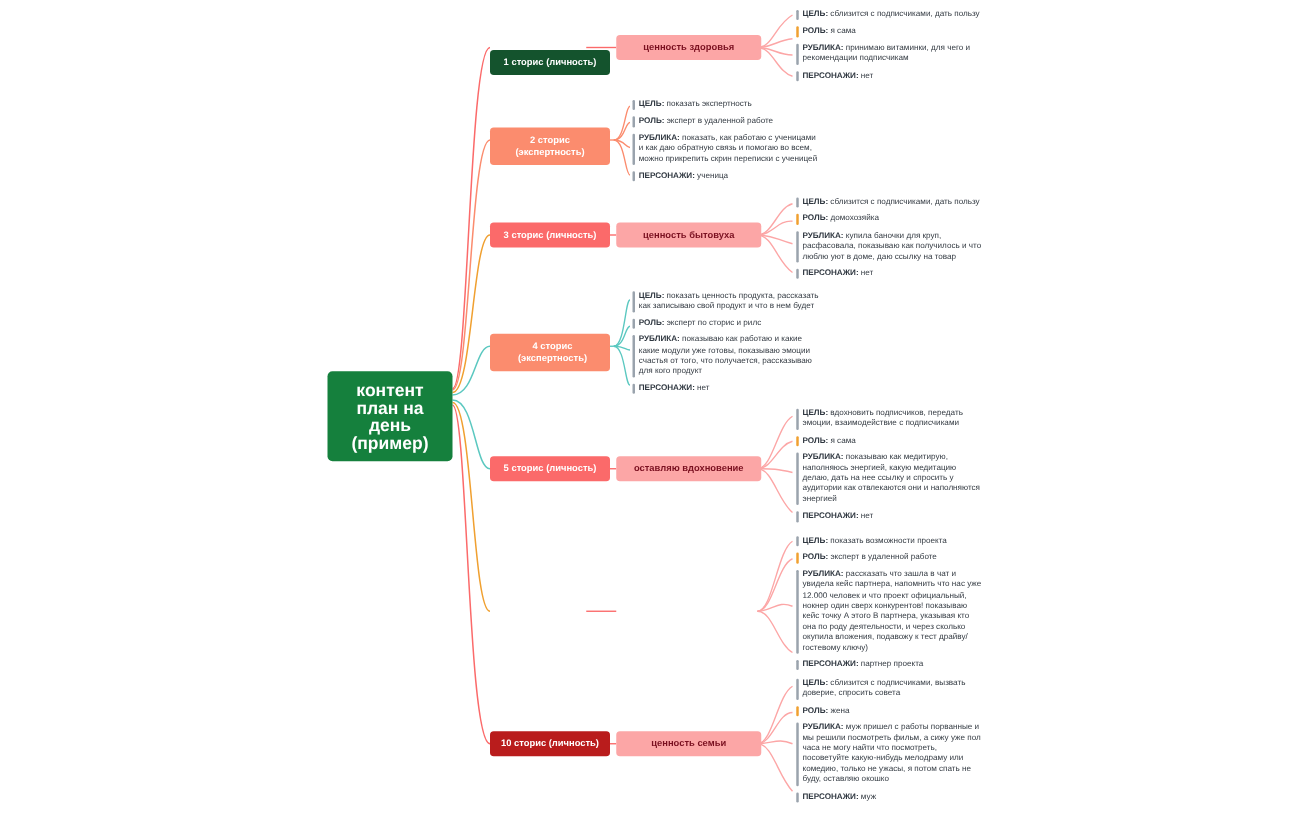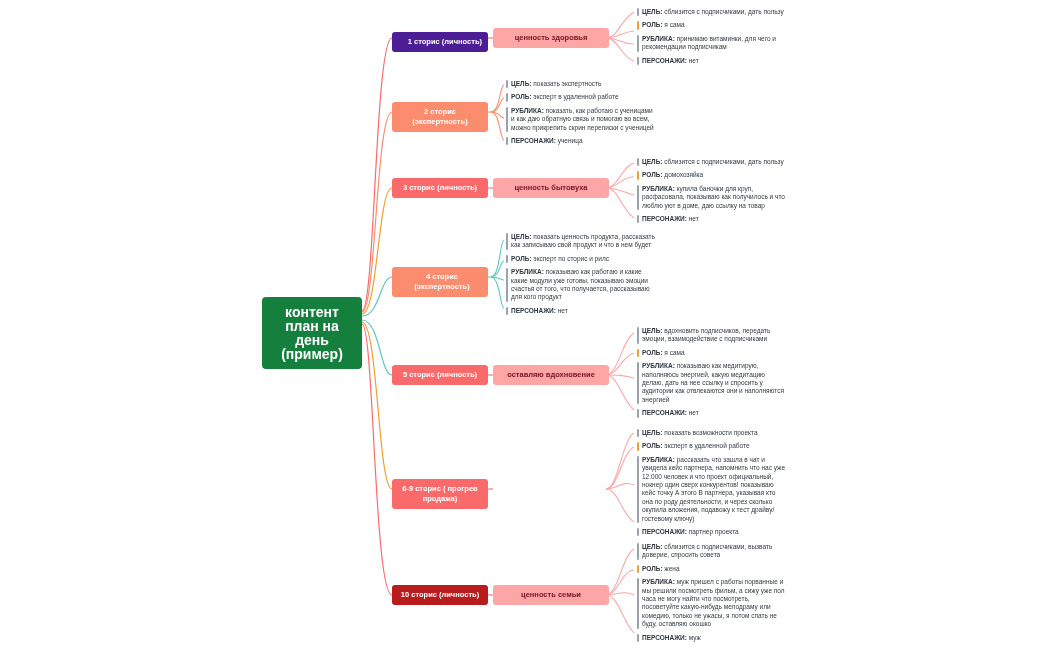--- a/index.html
+++ b/index.html
@@ -142,21 +142,21 @@
     <path d="M606,595 C618,595 622,556 634,549" stroke="#fca6a6" stroke-width="1.1" fill="none"></path>
     <path d="M606,595 C618,595 622,570 634,570" stroke="#fca6a6" stroke-width="1.1" fill="none"></path>
     <path d="M606,595 C618,595 622,590 634,595" stroke="#fca6a6" stroke-width="1.1" fill="none"></path>
     <path d="M606,595 C618,595 622,620 634,633" stroke="#fca6a6" stroke-width="1.1" fill="none"></path>
   </svg>
 
   <div class="node root-node" style="left:262px; top:297px;">
     <span>контент план на день (пример)</span>
   </div>
 
-  <div class="node story-node" style="left:392px; top:32px; background:#4c1d95;text-align:right;">
+  <div class="node story-node" style="left:392px; top:40px; background:#14532d;">
     <span>1 сторис (личность)</span>
   </div>
   <div class="node theme-node" style="left:493px; top:28px; background:#fca6a6;">
     <span>ценность здоровья</span>
   </div>
   <div class="detail-group" style="left:637px; top:6px;">
     <div class="detail-item">
       <span class="bar" style="background:#9aa3ad;"></span>
       <span class="lbl">ЦЕЛЬ:</span><span> сблизится с подписчиками, дать пользу</span>
     </div>
@@ -261,23 +261,20 @@
     <div class="detail-item">
       <span class="bar" style="background:#9aa3ad;"></span>
       <span class="lbl">РУБЛИКА:</span><span> показываю как медитирую, наполняюсь энергией, какую медитацию делаю, дать на нее ссылку и спросить у аудитории как отвлекаются они и наполняются энергией</span>
     </div>
     <div class="detail-item">
       <span class="bar" style="background:#9aa3ad;"></span>
       <span class="lbl">ПЕРСОНАЖИ:</span><span> нет</span>
     </div>
   </div>
 
-  <div class="node story-node" style="left:392px; top:479px; background:#fb6a6a;">
-    <span>6-9 сторис ( прогрев продажа)</span>
-  </div>
   <div class="detail-group" style="left:637px; top:427px;">
     <div class="detail-item">
       <span class="bar" style="background:#9aa3ad;"></span>
       <span class="lbl">ЦЕЛЬ:</span><span> показать возможности проекта</span>
     </div>
     <div class="detail-item">
       <span class="bar" style="background:#f0a030;"></span>
       <span class="lbl">РОЛЬ:</span><span> эксперт в удаленной работе</span>
     </div>
     <div class="detail-item">

